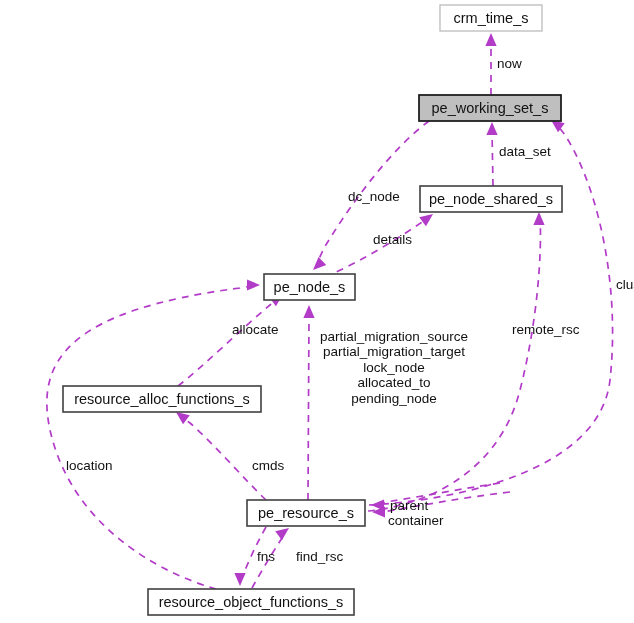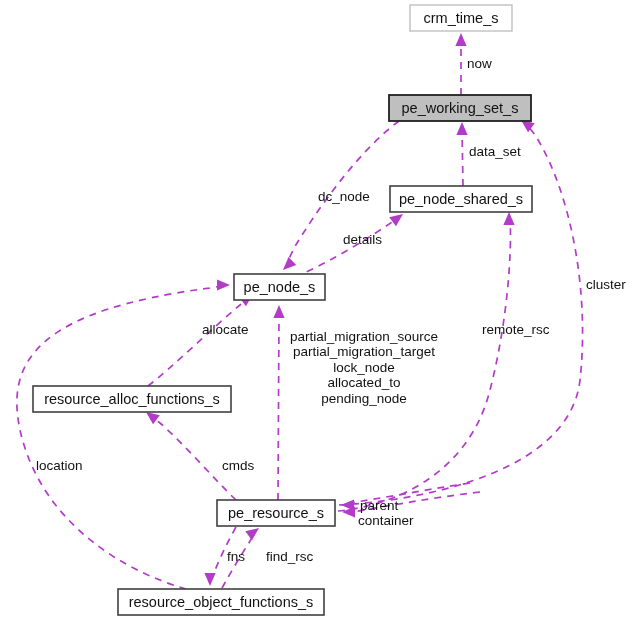--- a/index.html
+++ b/index.html
@@ -10,20 +10,21 @@
   body {
     width: 634px;
     height: 623px;
     font-family: "Liberation Sans", sans-serif;
     overflow: hidden;
   }
   #diagram-root {
     position: relative;
     width: 500px;
     height: 623px;
+    padding-left: 30px;
   }
   svg.graph {
     display: block;
     width: 634px;
     height: 623px;
   }
   .node-box {
     fill: #ffffff;
     stroke: #404040;
     stroke-width: 1.6;

